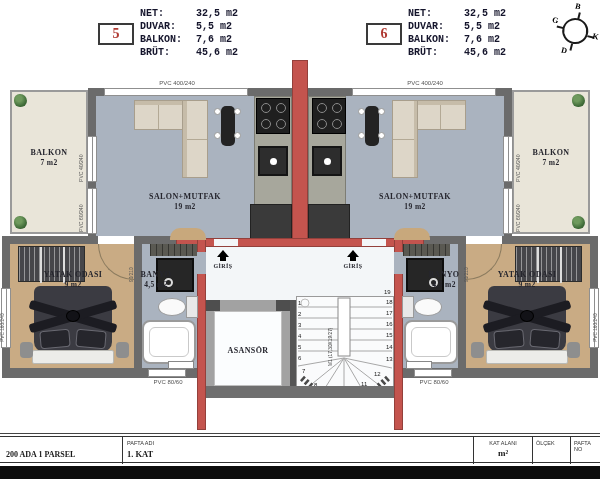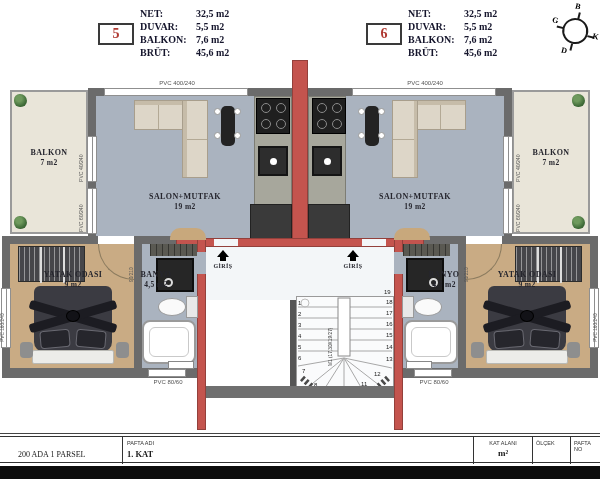--- a/index.html
+++ b/index.html
@@ -7,21 +7,21 @@
   #stage { position:relative; width:600px; height:479px; background:#fff; overflow:hidden; }
   .abs { position:absolute; }
   .wall { position:absolute; background:#6b6b6b; }
   .redwall { position:absolute; background:#c4544e; border:1px solid #93403b; }
   .win-h { position:absolute; background:linear-gradient(to bottom,#fff 0 45%,#8f8f8f 45% 58%,#fff 58%); border:1px solid #8f8f8f; }
   .win-v { position:absolute; background:linear-gradient(to right,#fff 0 45%,#8f8f8f 45% 58%,#fff 58%); border:1px solid #8f8f8f; }
   .roomlabel { position:absolute; text-align:center; font-weight:bold; font-size:8px; letter-spacing:.4px; color:#26262e; line-height:1.3; }
   .roomlabel .area { font-size:7.5px; }
   .num { position:absolute; font-size:6px; color:#222; font-family:"Liberation Sans",sans-serif; }
   .micro { position:absolute; font-size:6px; color:#555; font-family:"Liberation Sans",sans-serif; white-space:nowrap; }
-  .irow { position:absolute; font-size:10px; font-weight:bold; color:#15152c; white-space:nowrap; }
+  .irow { position:absolute; font-size:10px; font-weight:bold; color:#15152c; white-space:nowrap;font-family:Liberation Mono, monospace; }
   .irow .ilabel { display:inline-block; width:56px; }
   .unit-box { position:absolute; width:36px; height:22px; background:#fff; border:2px solid #3a3a3a; text-align:center; font-size:14px; font-weight:bold; color:#b03a33; line-height:18px; }
   .plant { position:absolute; width:13px; height:13px; border-radius:45% 55% 50% 48%; background:radial-gradient(circle at 38% 35%, #6f9a5d 0 25%, #3f6b38 65%, #2e5229 100%); }
   .tb-head { position:absolute; font-size:5.5px; color:#333; font-family:"Liberation Sans",sans-serif; }
   .tick { position:absolute; background:#1a1a1a; }
   .burner { position:absolute; width:10px; height:10px; border:1.5px solid #8a8a8a; border-radius:50%; }
 </style>
 </head>
 <body>
 
@@ -146,20 +146,26 @@
     <div class="abs" style="left:1px;top:0;width:0;height:0;border-left:6px solid transparent;border-right:6px solid transparent;border-bottom:7px solid #000"></div>
     <div class="abs" style="left:4px;top:7px;width:6px;height:4px;background:#000"></div>
   </div>
   <div class="roomlabel" style="left:206px;top:263px;width:34px;font-size:6px">GİRİŞ</div>
   <div class="abs" style="left:346px;top:250px;width:14px;height:11px">
     <div class="abs" style="left:1px;top:0;width:0;height:0;border-left:6px solid transparent;border-right:6px solid transparent;border-bottom:7px solid #000"></div>
     <div class="abs" style="left:4px;top:7px;width:6px;height:4px;background:#000"></div>
   </div>
   <div class="roomlabel" style="left:336px;top:263px;width:34px;font-size:6px">GİRİŞ</div>
 
+  <div class="abs" style="left:206px;top:300px;width:84px;height:86px;background:#a2a2a2">
+    <div class="abs" style="left:0;top:0;width:14px;height:11px;background:#4e4e4e"></div>
+    <div class="abs" style="left:70px;top:0;width:14px;height:11px;background:#4e4e4e"></div>
+    <div class="abs" style="left:8px;top:11px;width:68px;height:75px;background:#fbfdfe;border:1px solid #bfbfbf"></div>
+    <div class="roomlabel" style="left:8px;top:46px;width:68px">ASANSÖR</div>
+  </div>
   <div class="abs" style="left:290px;top:300px;width:6px;height:86px;background:#555"></div>
 
   <svg class="abs" style="left:296px;top:296px" width="98" height="102" viewBox="0 0 98 102">
     <rect x="0.5" y="0.5" width="97" height="101" fill="#fafbfc" stroke="#9a9a9a"></rect>
     <g stroke="#a8a8a8" fill="none" stroke-width="1">
       <path d="M2 11 H96 M2 22 H96 M2 33 H96 M2 44 H96 M2 55 H96"></path>
       <path d="M48 62 L2 70 M48 62 L6 96 M48 62 L24 100 M48 62 L48 100 M48 62 L70 100 M48 62 L92 96 M48 62 L96 72"></path>
     </g>
     <rect x="42" y="2" width="12" height="58" fill="#ffffff" stroke="#8a8a8a"></rect>
     <circle cx="9" cy="7" r="4" fill="none" stroke="#bdbdbd"></circle>
@@ -304,21 +310,21 @@
     <div>BANYO</div>
     <div class="area">4,5 m2</div>
   </div>
 
   <div class="abs" style="left:0;top:433px;width:600px;height:1px;background:#444"></div>
   <div class="abs" style="left:0;top:436px;width:600px;height:27px;border-top:1px solid #333;border-bottom:1px solid #333;background:#fff">
     <div class="abs" style="left:122px;top:0;width:1px;height:27px;background:#333"></div>
     <div class="abs" style="left:473px;top:0;width:1px;height:27px;background:#333"></div>
     <div class="abs" style="left:532px;top:0;width:1px;height:27px;background:#333"></div>
     <div class="abs" style="left:570px;top:0;width:1px;height:27px;background:#333"></div>
-    <div class="abs" style="left:18px;top:13px;font-size:8px;font-weight:normal;color:#1a1a1a;white-space:nowrap">200 ADA 1 PARSEL</div>
+    <div class="abs" style="left:6px;top:13px;font-size:8px;font-weight:bold;color:#1a1a1a;white-space:nowrap">200 ADA 1 PARSEL</div>
     <div class="tb-head" style="left:127px;top:3px">PAFTA ADI</div>
     <div class="abs" style="left:127px;top:12px;font-size:8.5px;font-weight:bold;color:#1a1a1a">1. KAT</div>
     <div class="tb-head" style="left:474px;top:3px;width:58px;text-align:center">KAT ALANI</div>
     <div class="abs" style="left:474px;top:11px;width:58px;text-align:center;font-size:9px;font-weight:bold;color:#1a1a1a">m²</div>
     <div class="tb-head" style="left:536px;top:3px">ÖLÇEK</div>
     <div class="tb-head" style="left:574px;top:3px">PAFTA NO</div>
   </div>
   <div class="abs" style="left:0;top:466px;width:600px;height:13px;background:#0c0c0c"></div>
 
 </div>

